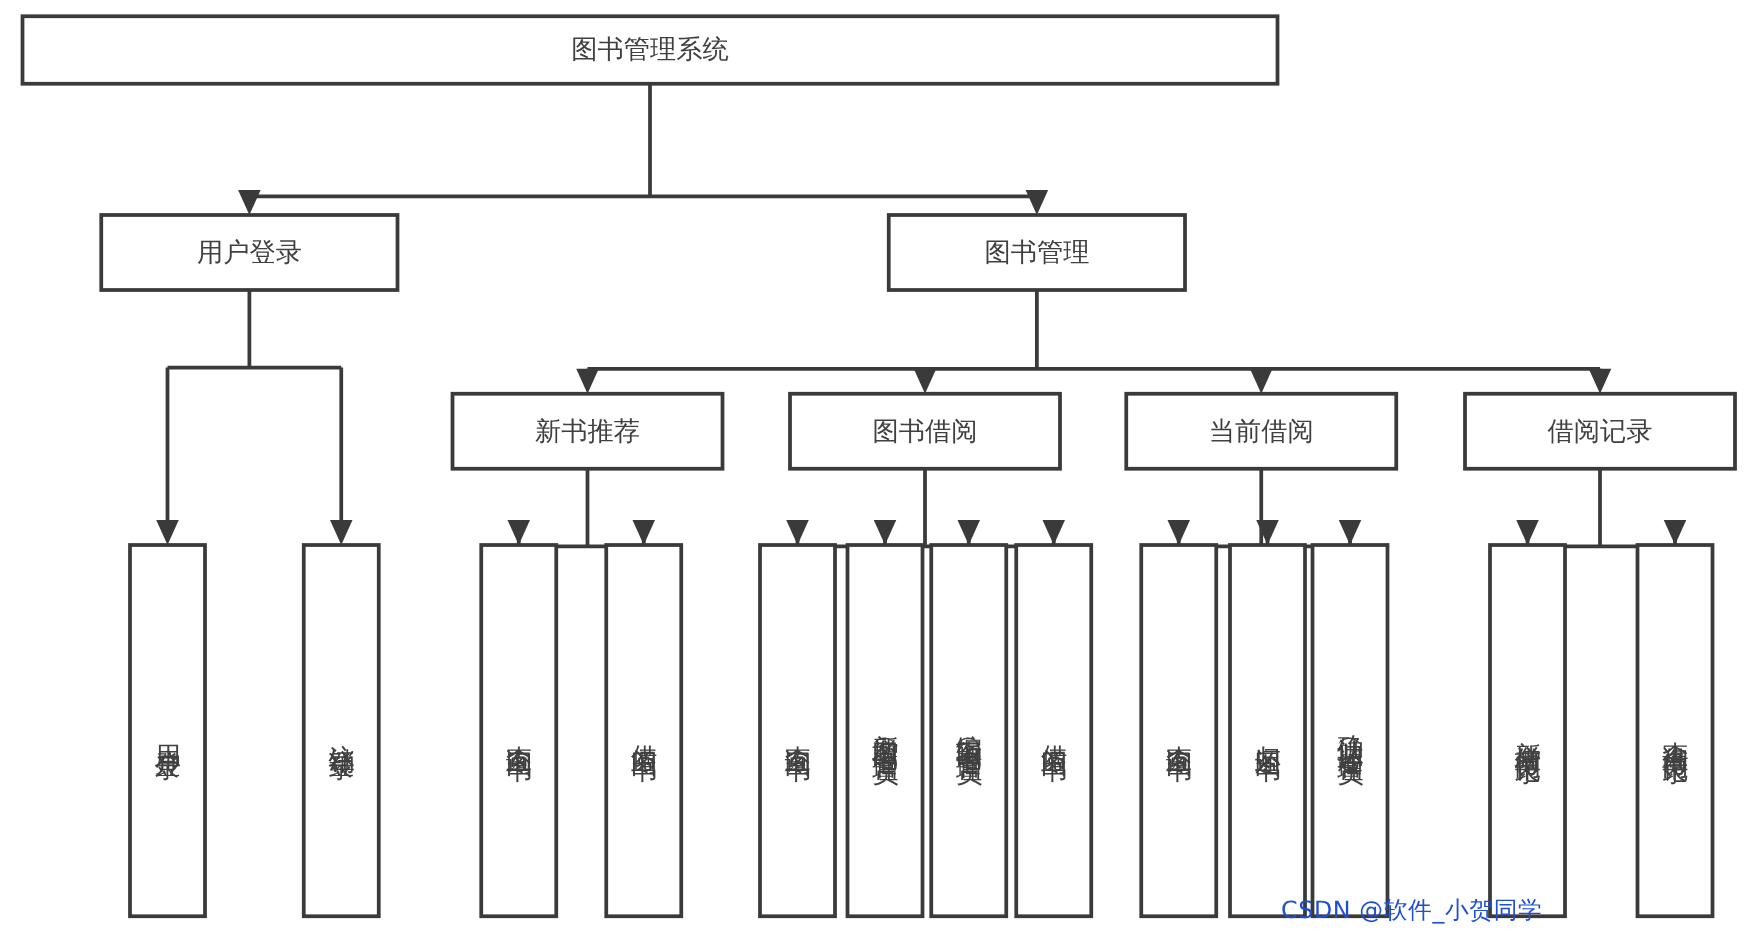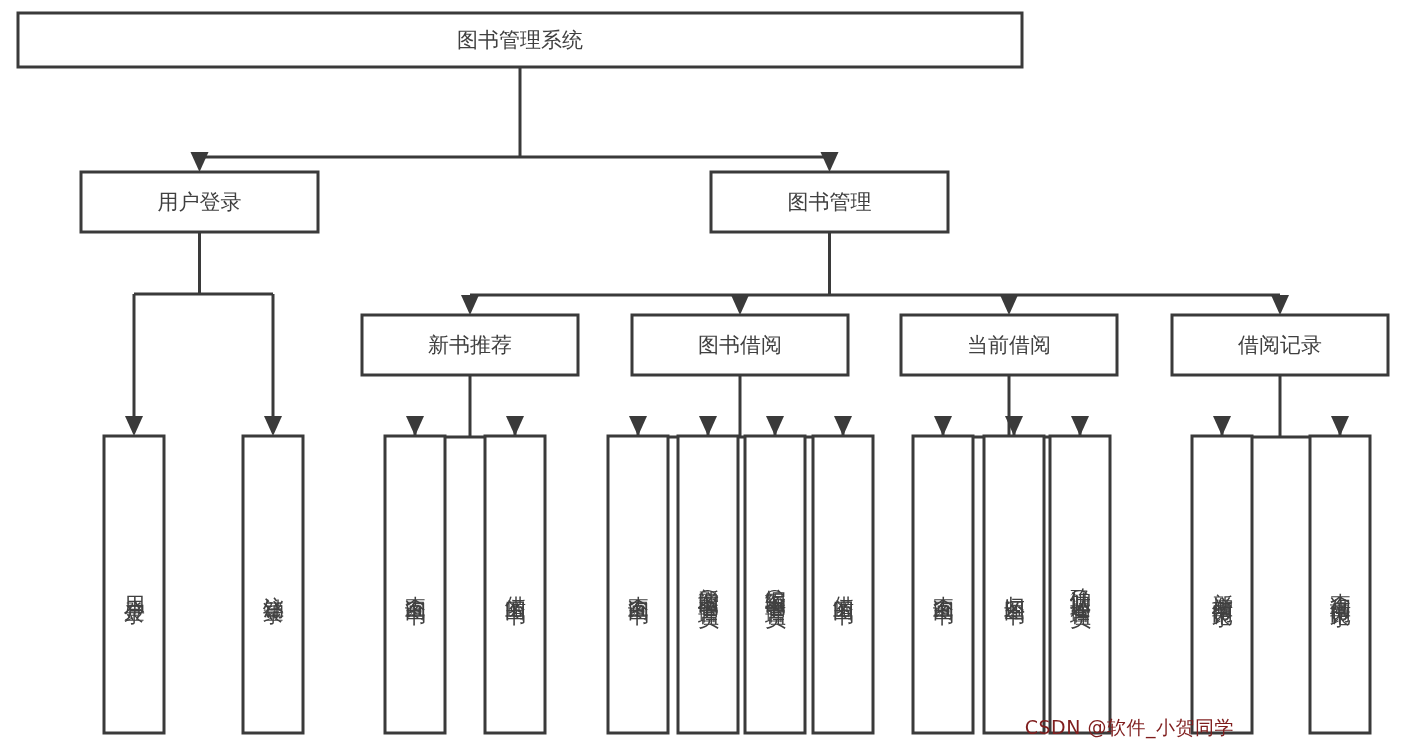--- a/index.html
+++ b/index.html
@@ -66,21 +66,21 @@
     text-align: center;
     white-space: nowrap;
     pointer-events: none;
   }
   .watermark {
     position: absolute;
     right: 14px;
     bottom: 6px;
     font-family: "DejaVu Sans", "Liberation Sans", sans-serif;
     font-size: 19px;
-    color: #7f1d1d;
+    color: #1d4ed8;
     letter-spacing: 0.5px;
     white-space: nowrap;
   }
 </style>
 </head>
 <body>
 
 <div id="diagram-root">
 
   <svg id="tree-svg" viewBox="0 0 1405 747">

